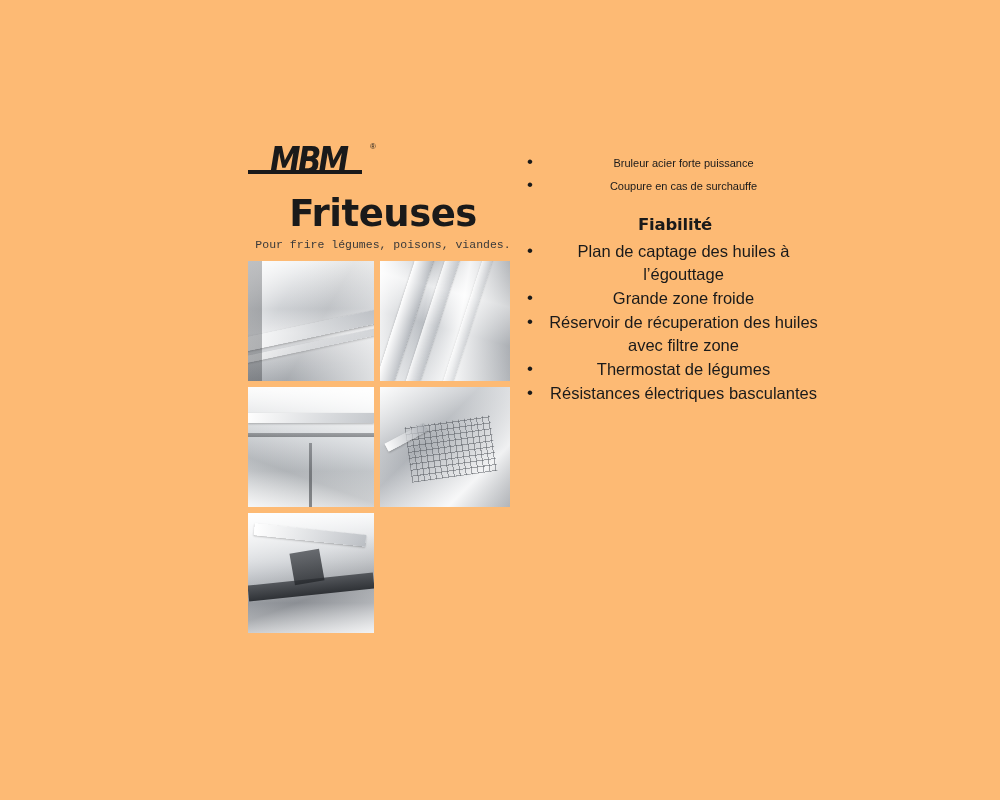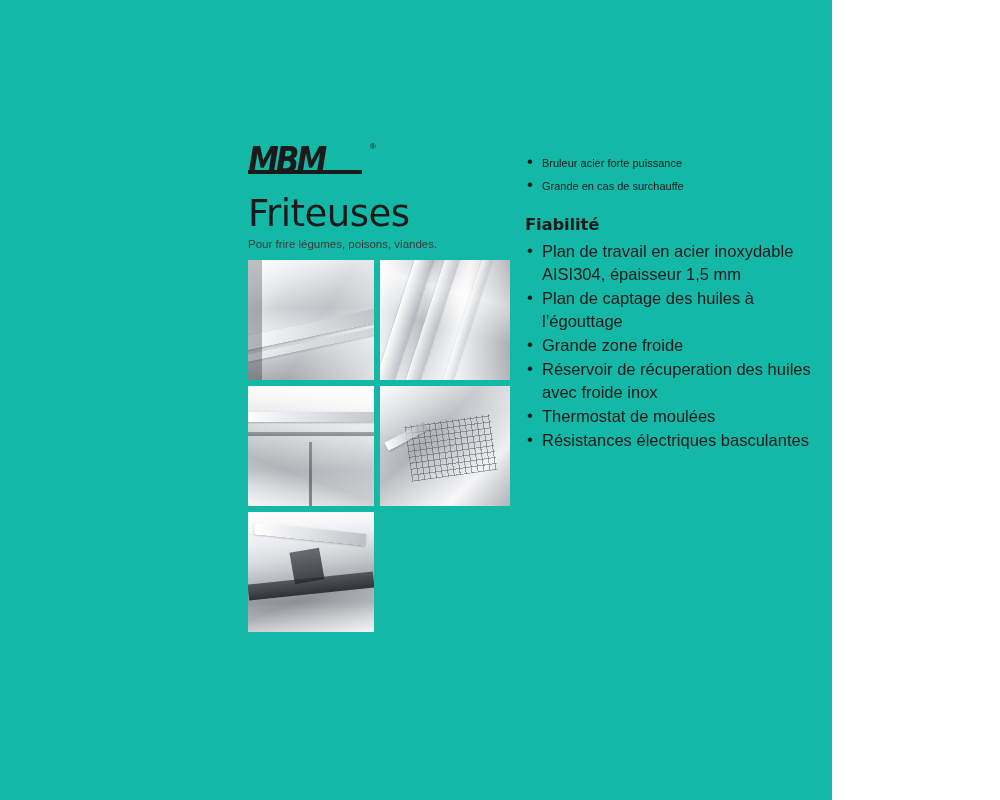--- a/index.html
+++ b/index.html
@@ -6,24 +6,25 @@
     margin: 0;
     padding: 0;
     width: 1000px;
     height: 800px;
     background: #ffffff;
     font-family: "Liberation Sans", sans-serif;
   }
 
   #sheet {
     position: relative;
-    width: 832px;
+    width: 1000px;
     height: 800px;
-    background: #14b8a6;
+    background: #fdba74;
     overflow: hidden;
+    text-align: center;
   }
 
   
   .left-col {
     position: absolute;
     left: 248px;
     top: 140px;
     width: 270px;
   }
 
@@ -56,30 +57,30 @@
     position: absolute;
     left: 0;
     top: 30px;
     width: 114px;
     height: 4px;
     background: #1a1a1a;
   }
 
   .title {
     font-family: "DejaVu Sans", sans-serif;
-    font-weight: normal;
+    font-weight: bold;
     font-size: 37px;
     color: #1a1a1a;
     letter-spacing: -0.5px;
     line-height: 40px;
     margin: 10px 0 4px 0;
   }
 
   .subtitle {
-    font-family: Liberation Sans, sans-serif;
+    font-family: Liberation Mono, monospace;
     font-size: 11.5px;
     color: #3a3a3a;
     margin-bottom: 10px;
   }
 
   
   .mosaic {
     position: relative;
     width: 262px;
   }
@@ -250,31 +251,30 @@
         </div>
       </div>
 
     </div>
   </div>
 
   <div class="right-col">
 
     <ul class="feat small">
       <li>Bruleur acier forte puissance</li>
-      <li>Grande en cas de surchauffe</li>
+      <li>Coupure en cas de surchauffe</li>
     </ul>
 
     <h2 class="sec-head spaced">Fiabilité</h2>
     <ul class="feat">
-      <li>Plan de travail en acier inoxydable AISI304, épaisseur 1,5 mm</li>
     </ul>
 
     <ul class="feat">
       <li>Plan de captage des huiles à l’égouttage</li>
       <li>Grande zone froide</li>
-      <li>Réservoir de récuperation des huiles avec froide inox</li>
-      <li>Thermostat de moulées</li>
+      <li>Réservoir de récuperation des huiles avec filtre zone</li>
+      <li>Thermostat de légumes</li>
       <li>Résistances électriques basculantes</li>
     </ul>
 
   </div>
 
 </div>
 
 </body></html>

